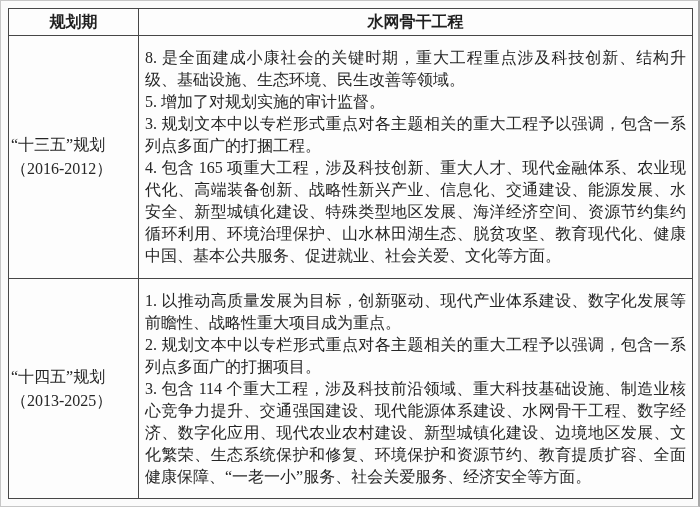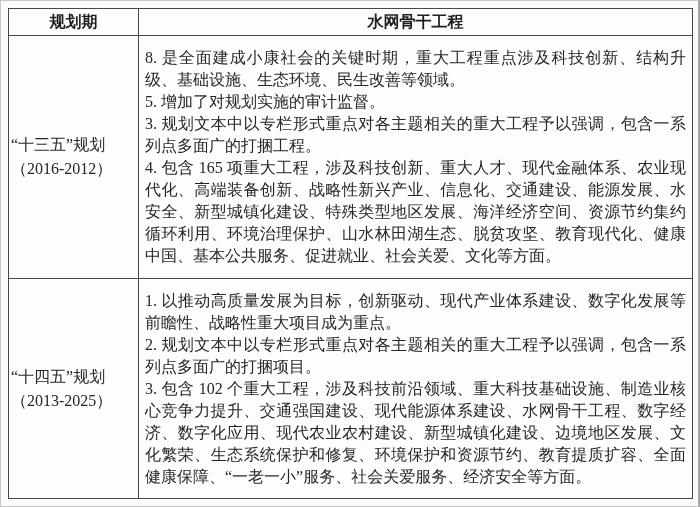--- a/index.html
+++ b/index.html
@@ -93,18 +93,18 @@
         </td>
       </tr>
       <tr class="r2">
         <td class="period">
           <div>“十四五”规划</div>
           <div>（2013-2025）</div>
         </td>
         <td class="features">
           <p>1. 以推动高质量发展为目标，创新驱动、现代产业体系建设、数字化发展等前瞻性、战略性重大项目成为重点。</p>
           <p>2. 规划文本中以专栏形式重点对各主题相关的重大工程予以强调，包含一系列点多面广的打捆项目。</p>
-          <p>3. 包含 102 个重大工程，涉及科技前沿领域、重大科技基础设施、制造业核心竞争力提升、交通强国建设、现代能源体系建设、水网骨干工程、数字经济、数字化应用、现代农业农村建设、新型城镇化建设、边境地区发展、文化繁荣、生态系统保护和修复、环境保护和资源节约、教育提质扩容、全面健康保障、“一老一小”服务、社会关爱服务、经济安全等方面。</p>
+          <p>3. 包含 114 个重大工程，涉及科技前沿领域、重大科技基础设施、制造业核心竞争力提升、交通强国建设、现代能源体系建设、水网骨干工程、数字经济、数字化应用、现代农业农村建设、新型城镇化建设、边境地区发展、文化繁荣、生态系统保护和修复、环境保护和资源节约、教育提质扩容、全面健康保障、“一老一小”服务、社会关爱服务、经济安全等方面。</p>
         </td>
       </tr>
     </tbody>
   </table>
 </div>
 
 </body></html>

